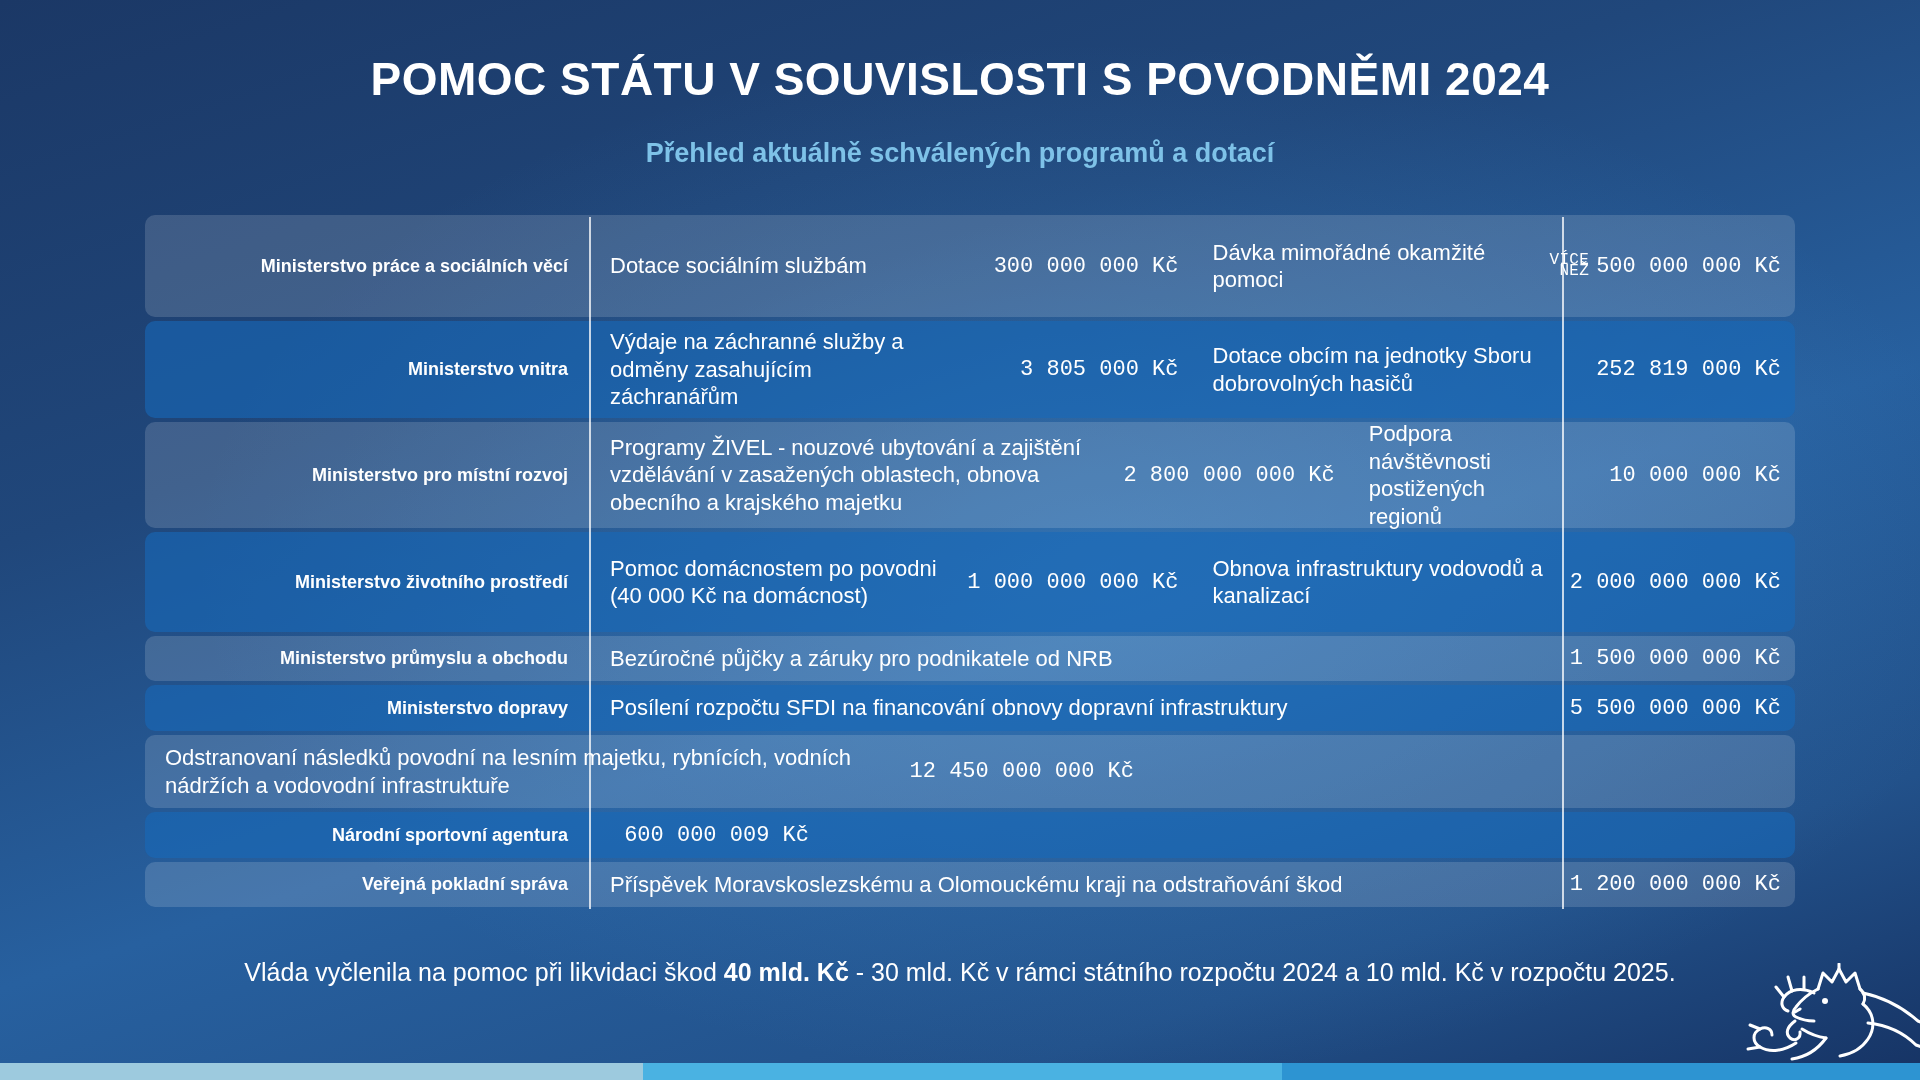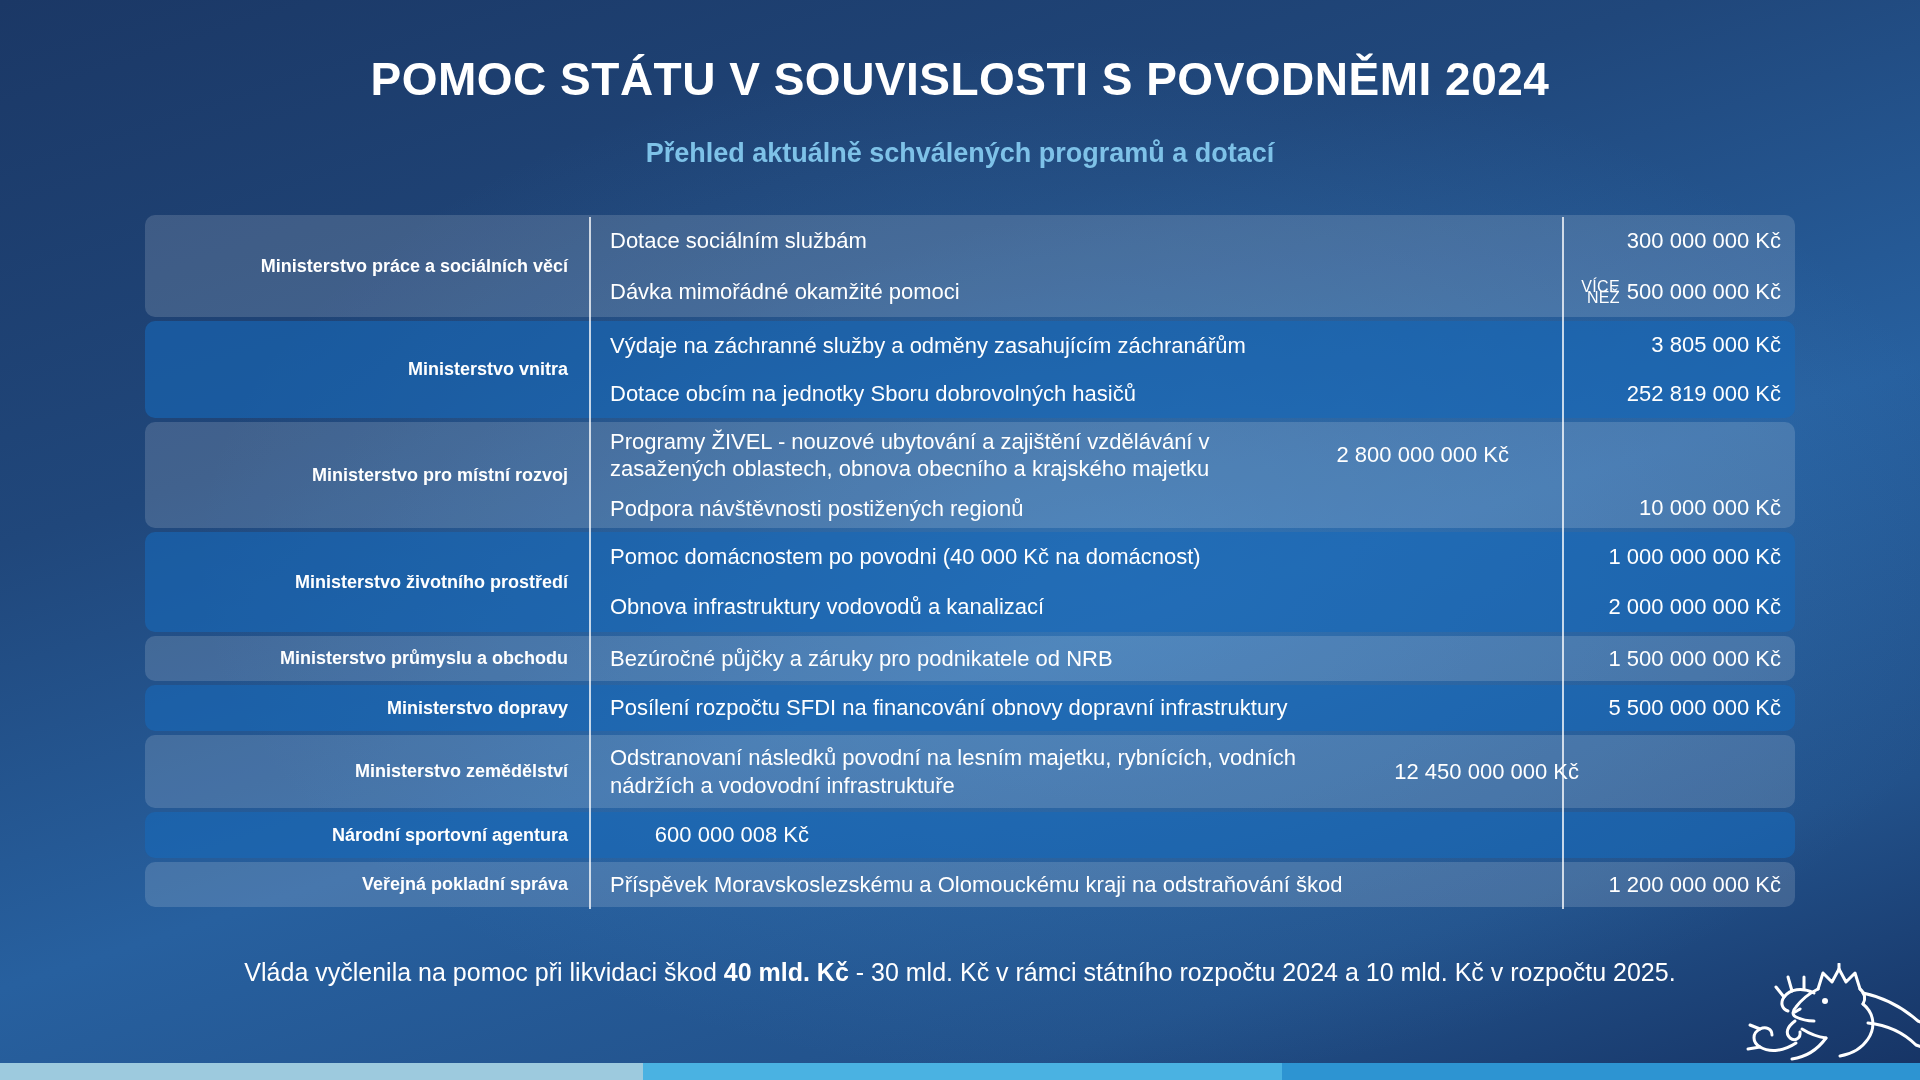--- a/index.html
+++ b/index.html
@@ -34,30 +34,30 @@
   .band.odd{background:rgba(255,255,255,0.15);}
   .band.even{background:rgba(23,105,185,0.60);}
   .r1{height:102px}.r2{height:97px}.r3{height:106px}.r4{height:100px}
   .r5{height:45px}.r6{height:46px}.r7{height:73px}.r8{height:46px}.r9{height:45px}
   .ministry{
     width:445px;flex:0 0 445px;box-sizing:border-box;
     display:flex;align-items:center;justify-content:flex-end;
     text-align:right;font-size:18px;font-weight:700;line-height:1.15;
     padding-right:22px;padding-left:14px;
   }
-  .programs{flex:1;display:flex;flex-direction:column;justify-content:center;}
+  .programs{flex:1;display:flex;flex-direction:row;justify-content:center;}
   .program{flex:1;display:flex;align-items:center;}
   .plabel{
     flex:1;box-sizing:border-box;padding-left:20px;padding-right:14px;
     font-size:22px;line-height:1.25;
   }
   .amount{
     flex:0 0 233px;width:233px;box-sizing:border-box;
     display:flex;align-items:center;justify-content:flex-end;
-    padding-right:14px;font-size:22px;white-space:nowrap;
+    padding-right:14px;font-size:22px;white-space:nowrap;font-family:Liberation Mono, monospace;
   }
   .prefix{
     display:inline-flex;flex-direction:column;align-items:flex-end;
     font-size:16px;line-height:11px;letter-spacing:0.3px;margin-right:7px;
   }
   .vline{
     position:absolute;top:2px;bottom:2px;width:2px;
     background:rgba(255,255,255,0.75);
   }
   .vline.v1{left:444px;}
@@ -184,37 +184,36 @@
         <div class="program">
           <div class="plabel">Posílení rozpočtu SFDI na financování obnovy dopravní infrastruktury</div>
           <div class="amount">
             <span class="num">5 500 000 000 Kč</span>
           </div>
         </div>
       </div>
     </div>
 
     <div class="band odd r7">
-      <div class="ministry">Ministerstvo zemědělství</div>
       <div class="programs">
         <div class="program">
           <div class="plabel" style="max-width:770px">Odstranovaní následků povodní na lesním majetku, rybnících, vodních nádržích a vodovodní infrastruktuře</div>
           <div class="amount">
             <span class="num">12 450 000 000 Kč</span>
           </div>
         </div>
       </div>
     </div>
 
     <div class="band even r8">
       <div class="ministry">Národní sportovní agentura</div>
       <div class="programs">
         <div class="program">
           <div class="amount">
-            <span class="num">600 000 008 Kč</span>
+            <span class="num">600 000 009 Kč</span>
           </div>
         </div>
       </div>
     </div>
 
     <div class="band odd r9">
       <div class="ministry">Veřejná pokladní správa</div>
       <div class="programs">
         <div class="program">
           <div class="plabel">Příspěvek Moravskoslezskému a Olomouckému kraji na odstraňování škod</div>

